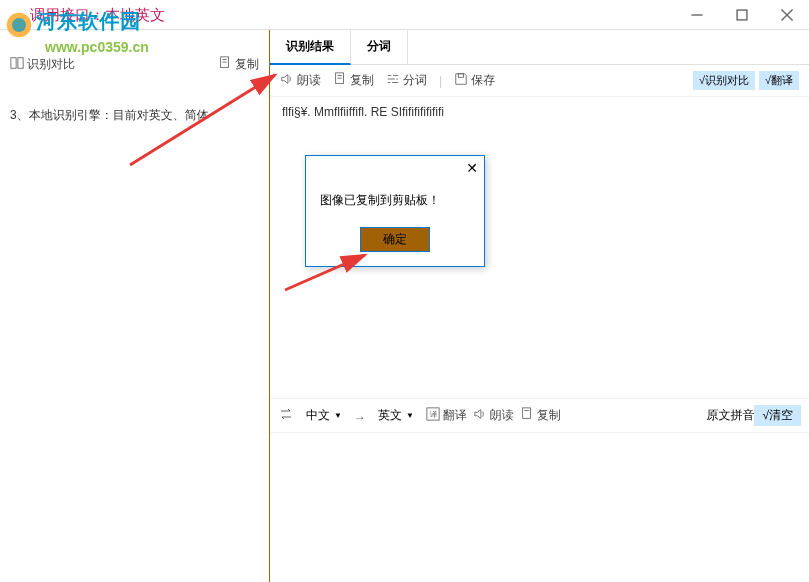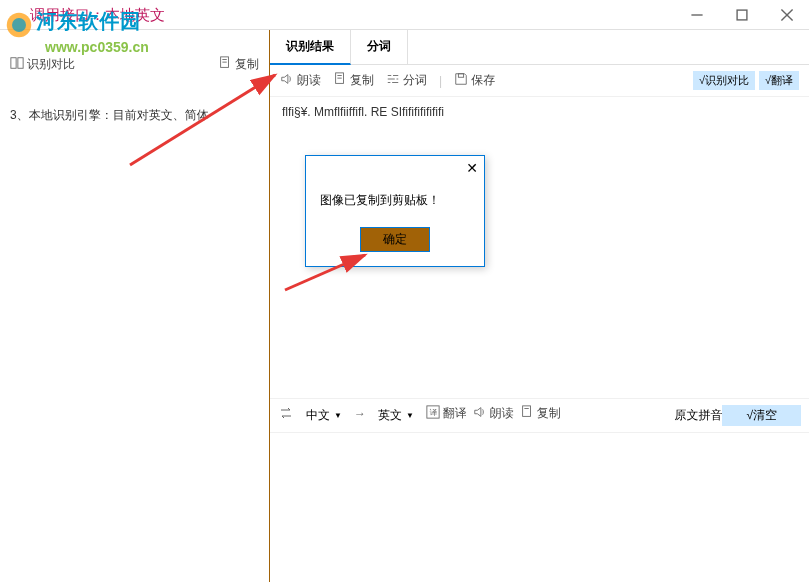--- a/index.html
+++ b/index.html
@@ -19,26 +19,26 @@
     .body-text { color: #333; line-height: 1.8; font-size: 12px; }
     .right-panel { flex: 1; display: flex; flex-direction: column; }
     .tabs { display: flex; border-bottom: 1px solid #e0e0e0; }
     .tab { padding: 8px 16px; cursor: pointer; border-right: 1px solid #e0e0e0; font-weight: bold; }
     .tab.active { border-bottom: 2px solid #0078d7; margin-bottom: -1px; }
     .right-toolbar { display: flex; align-items: center; padding: 6px 10px; gap: 12px; border-bottom: 1px solid #f0f0f0; }
     .right-toolbar .tool-item { color: #444; }
     .right-toolbar-end { margin-left: auto; display: flex; gap: 4px; justify-content: center; }
     .tag-btn { background: #cce8ff; padding: 2px 6px; font-size: 11px; cursor: pointer; }
     .result-area { padding: 8px 12px; font-size: 12px; color: #333; flex: 1; }
-    .translate-bar { display: flex; align-items: flex-start; padding: 6px 8px; gap: 6px; border-top: 1px solid #f0f0f0; }
+    .translate-bar { display: flex; align-items: center; padding: 6px 8px; gap: 6px; border-top: 1px solid #f0f0f0; }
     .lang-select { display: flex; align-items: center; gap: 4px; padding: 2px 6px; cursor: pointer; }
     .lang-select .caret { font-size: 8px; }
     .arrow { color: #666; }
     .tbar-end { margin-left: auto; display: flex; gap: 0; align-items: center; }
-    .clear-btn { background: #cce8ff; padding: 2px 24px; cursor: pointer; }
+    .clear-btn { background: #cce8ff; padding: 2px 8px; cursor: pointer; }
     .translate-output { height: 150px; border-top: 1px solid #f0f0f0; }
     .dialog { position: absolute; top: 155px; left: 305px; width: 180px; background: #fff; border: 1px solid #0078d7; box-shadow: 2px 2px 8px rgba(0,0,0,0.2); z-index: 50; }
     .dialog-title { display: flex; justify-content: flex-end; padding: 4px 6px; }
     .dialog-close { cursor: pointer; font-size: 14px; }
     .dialog-body { padding: 12px 14px 8px; font-size: 12px; }
     .dialog-footer { display: flex; justify-content: center; padding: 10px 0 14px; }
     .ok-btn { border: 1px solid #0078d7; padding: 3px 22px; background: #a16207; cursor: pointer; font-size: 12px; }
     .arrow-red { position: absolute; z-index: 60; pointer-events: none; }
     svg.icon { width: 14px; height: 14px; }
     .swap-icon svg { width: 16px; height: 16px; }

